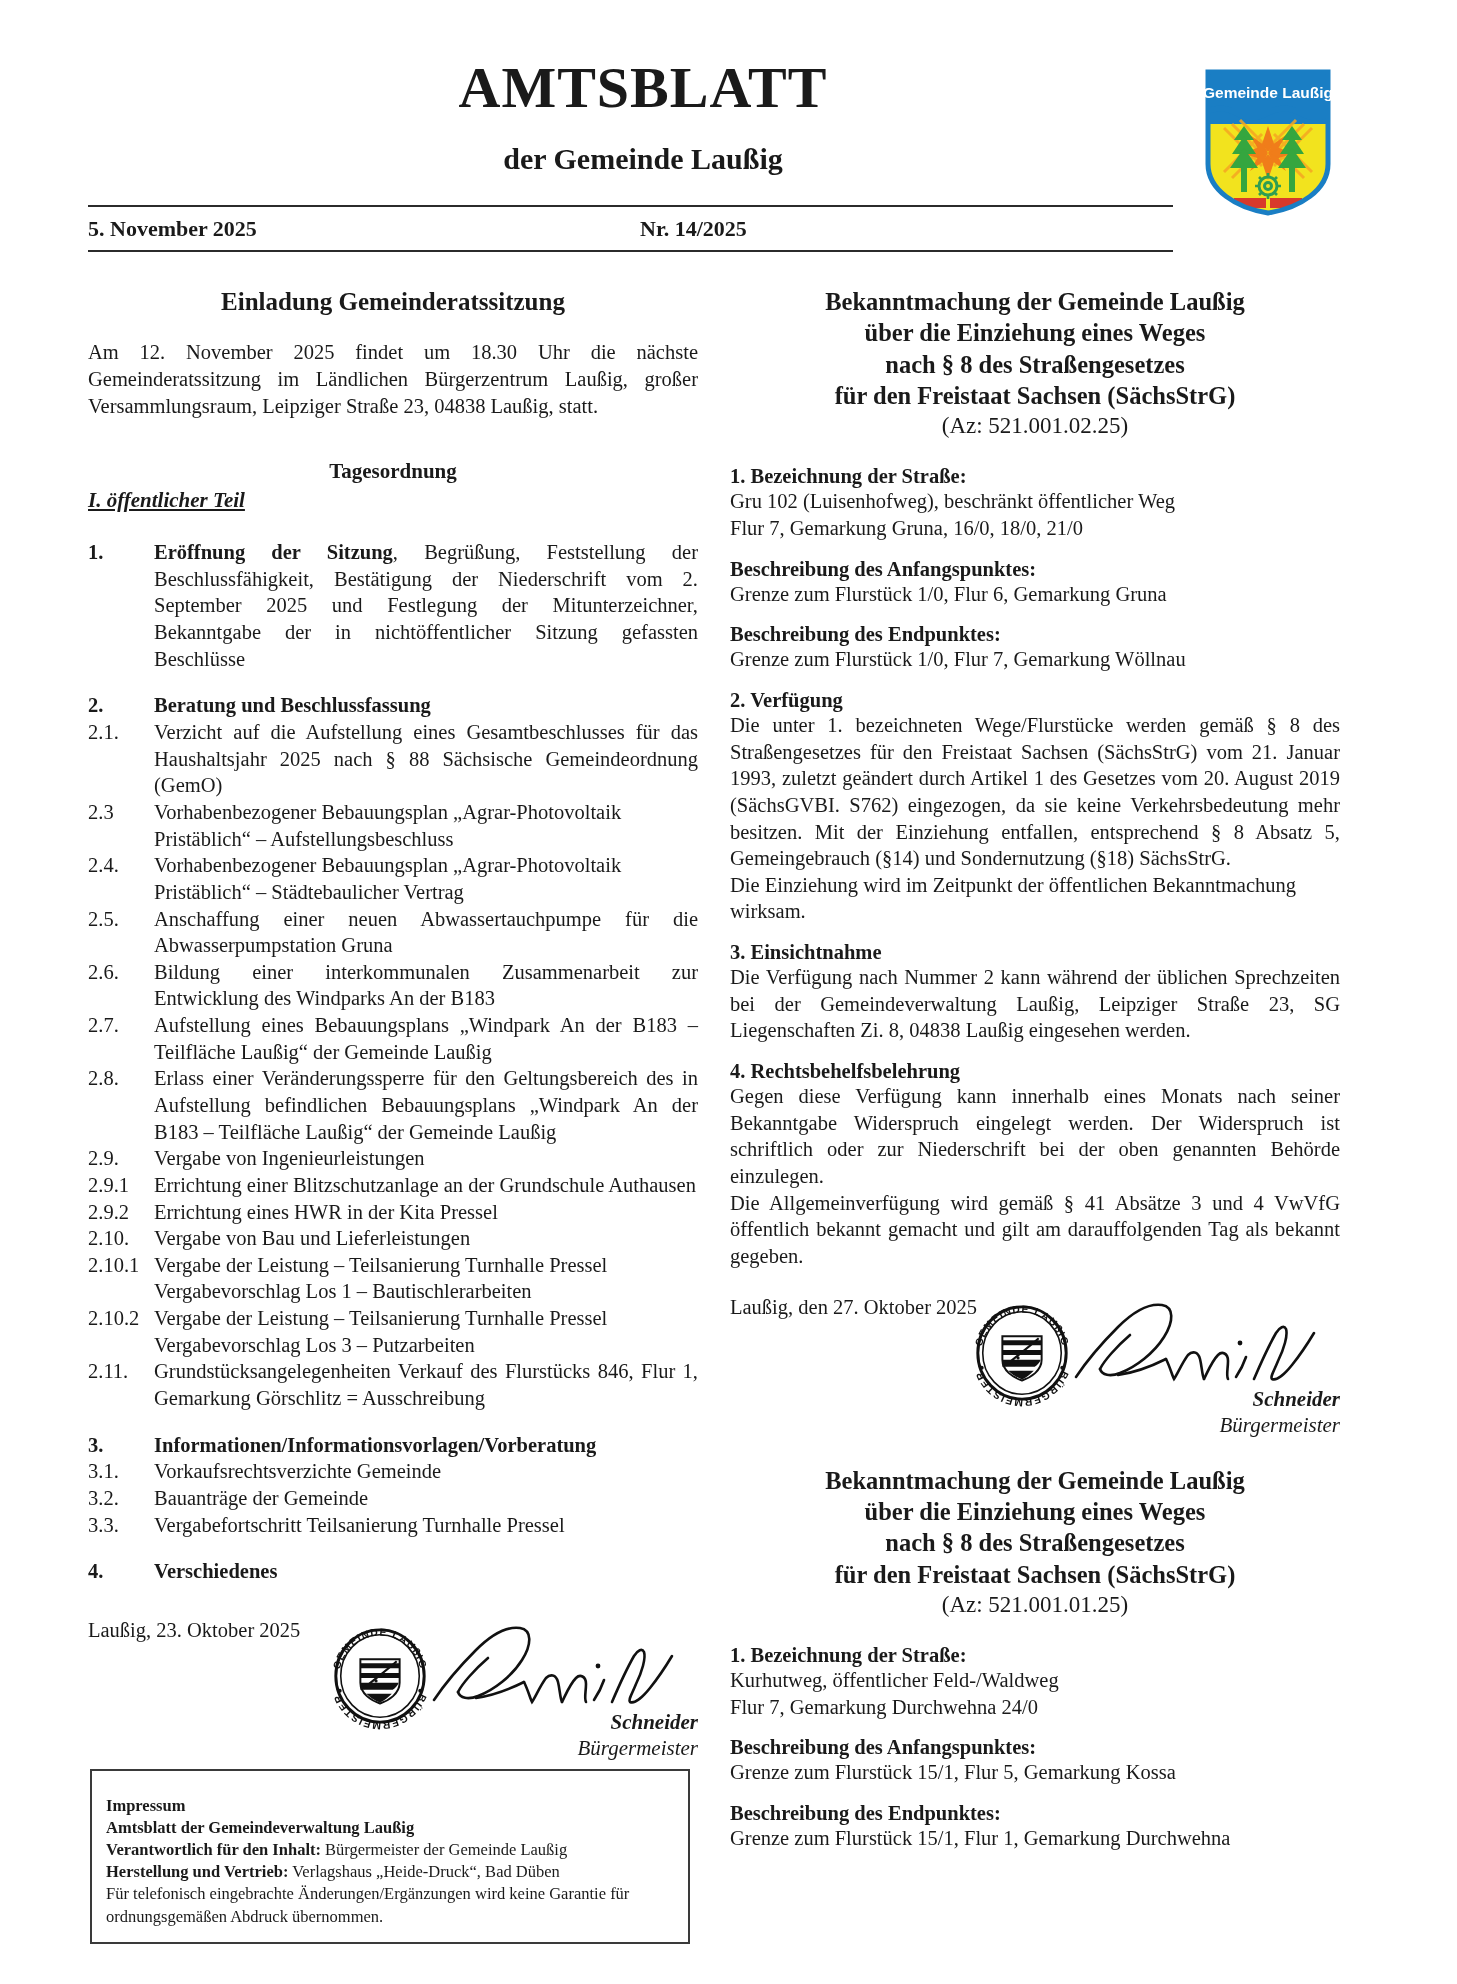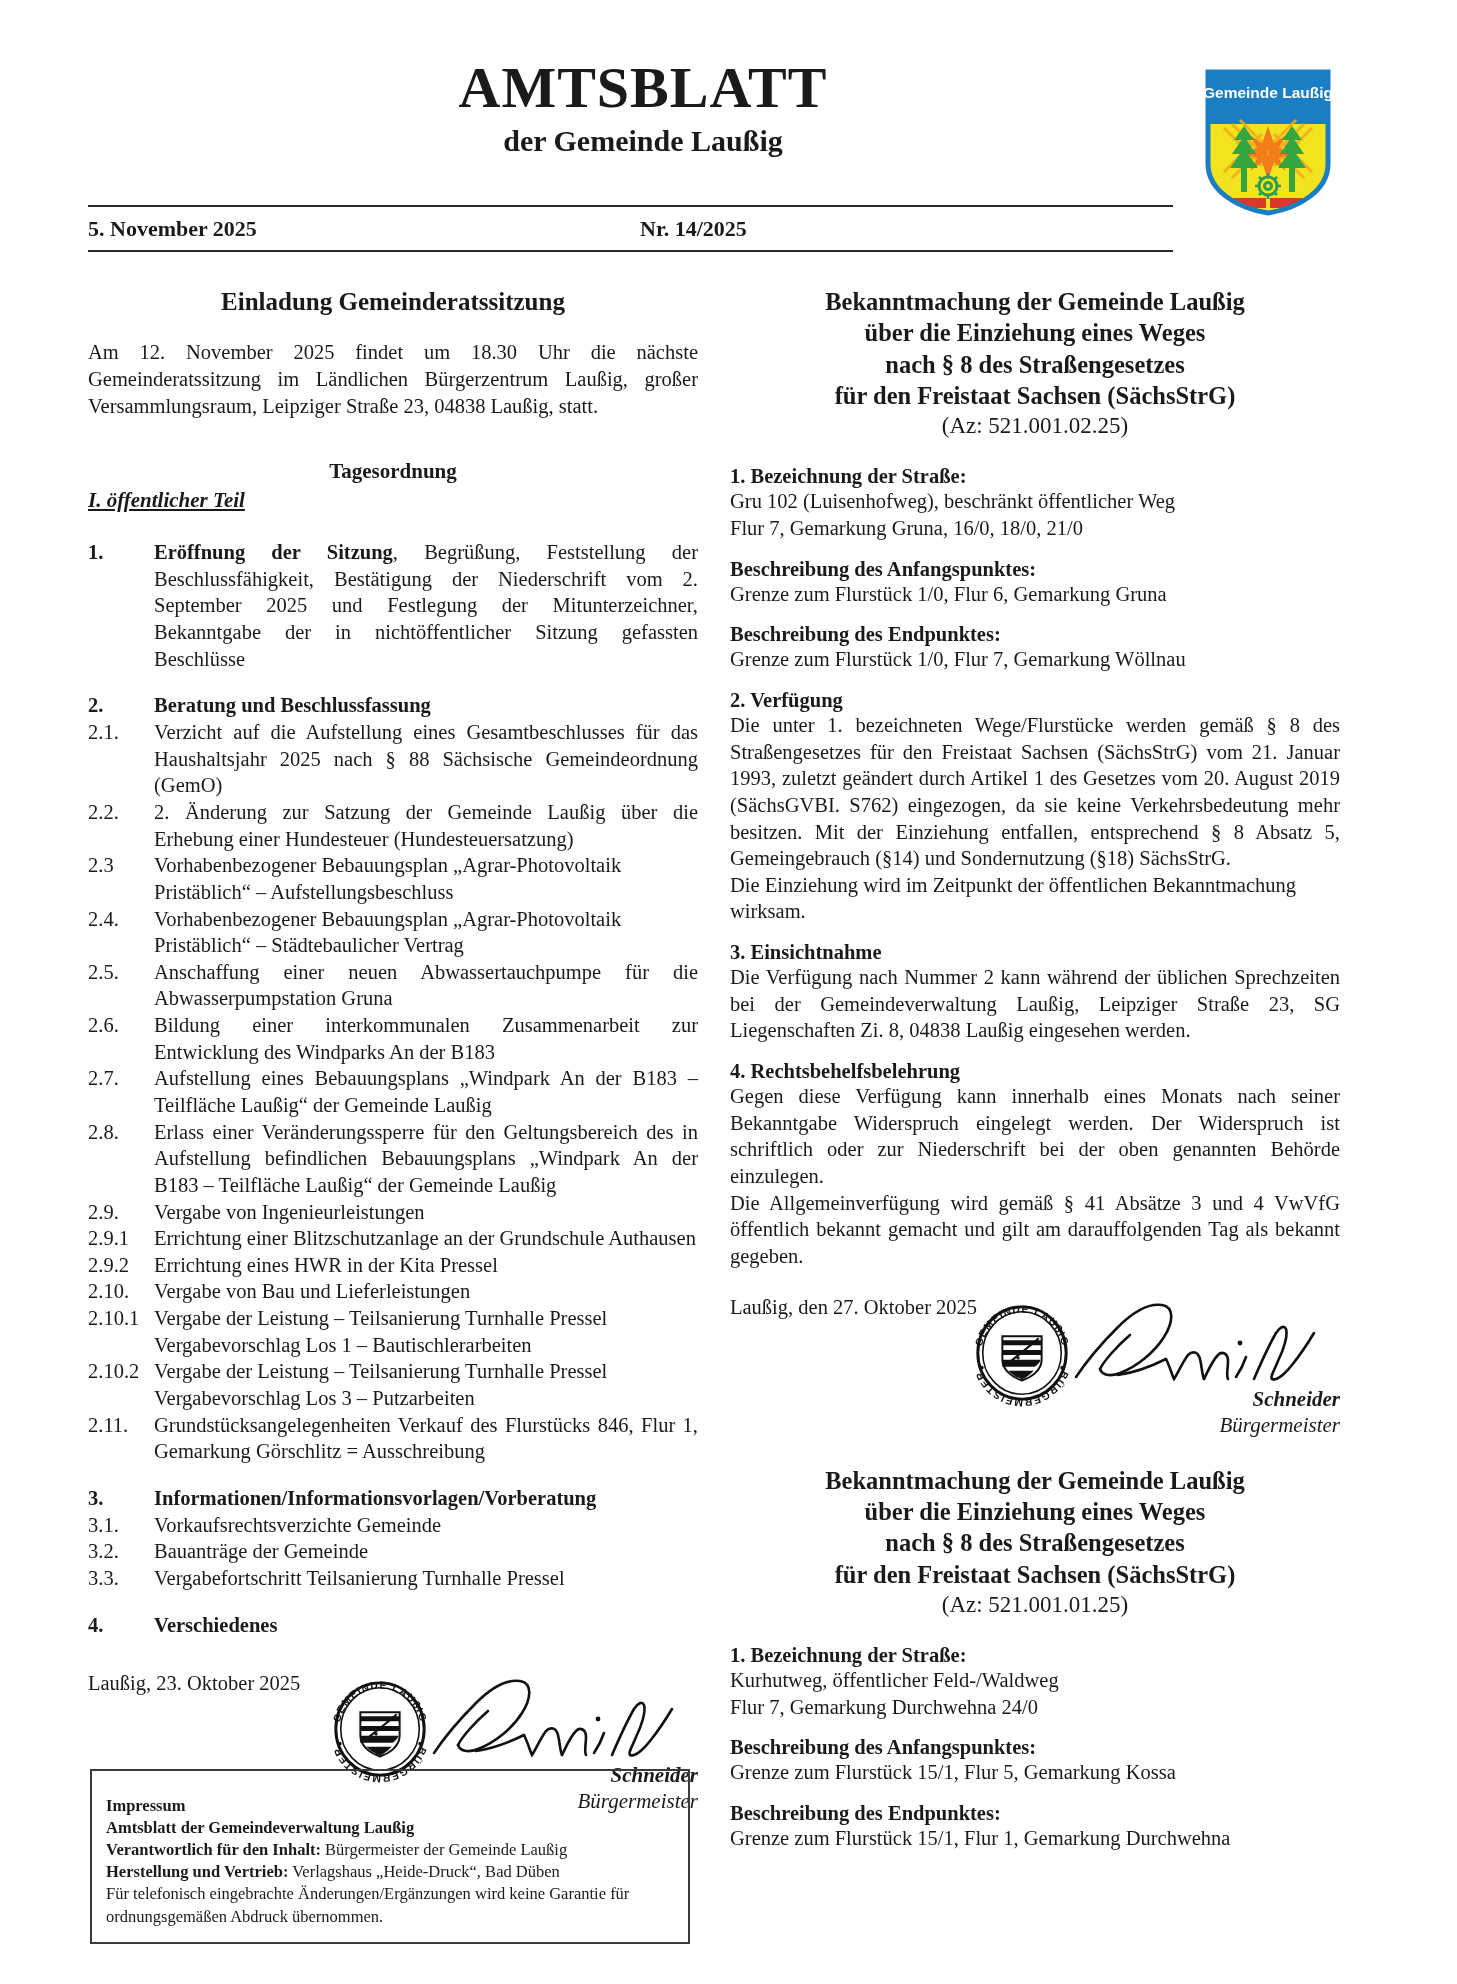--- a/index.html
+++ b/index.html
@@ -41,21 +41,21 @@
     line-height: 1.02;
     font-family: "Liberation Serif", "DejaVu Serif", serif;
     width: 1000px;
     margin: 0 auto;
   }
   .masthead-sub {
     text-align: center;
     font-size: 30px;
     font-weight: bold;
     line-height: 1.2;
-    margin-top: 6px;
+    margin-top: 24px;
     width: 1000px;
     margin-left: auto;
     margin-right: auto;
   }
 
   
   .coat-of-arms {
     position: absolute;
     left: 1204px;
     top: 68px;
@@ -358,24 +358,20 @@
       <div class="agenda-row bold gap-before">
         <span class="agenda-num">2.</span>
         <span class="agenda-text nojust">Beratung und Beschlussfassung</span>
       </div>
 
       <div class="agenda-row">
         <span class="agenda-num">2.1.</span>
         <span class="agenda-text">Verzicht auf die Aufstellung eines Gesamtbeschlusses für das Haushaltsjahr 2025 nach § 88 Sächsische Gemeindeordnung (GemO)</span>
       </div>
 
-      <div class="agenda-row">
-        <span class="agenda-num">2.2.</span>
-        <span class="agenda-text">2. Änderung zur Satzung der Gemeinde Laußig über die Erhebung einer Hundesteuer (Hundesteuersatzung)</span>
-      </div>
 
       <div class="agenda-row">
         <span class="agenda-num">2.3</span>
         <span class="agenda-text nojust">Vorhabenbezogener Bebauungsplan „Agrar-Photovoltaik Pristäblich“ – Aufstellungsbeschluss</span>
       </div>
 
       <div class="agenda-row">
         <span class="agenda-num">2.4.</span>
         <span class="agenda-text nojust">Vorhabenbezogener Bebauungsplan „Agrar-Photovoltaik Pristäblich“ – Städtebaulicher Vertrag</span>
       </div>

